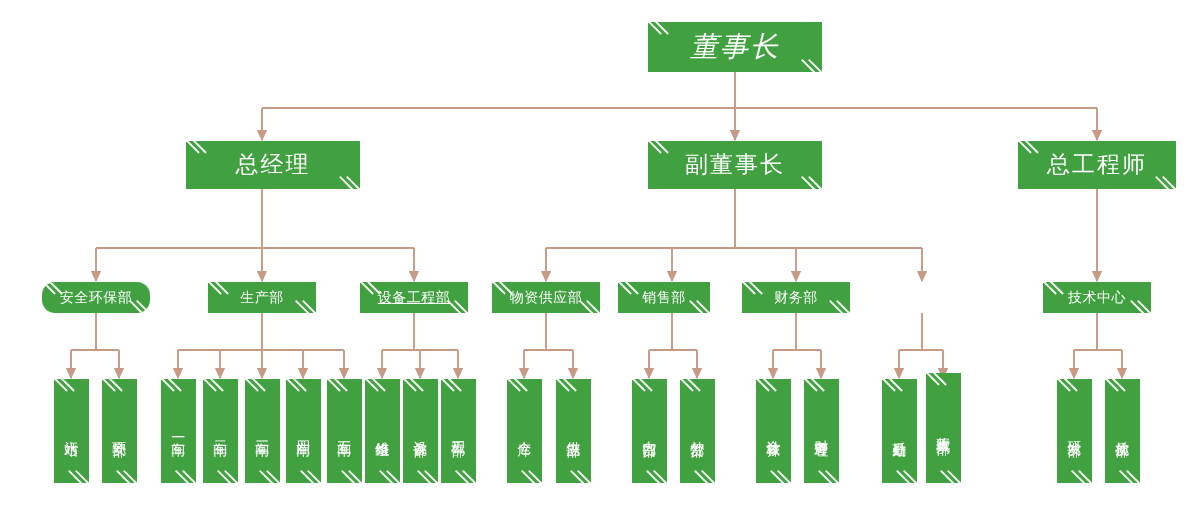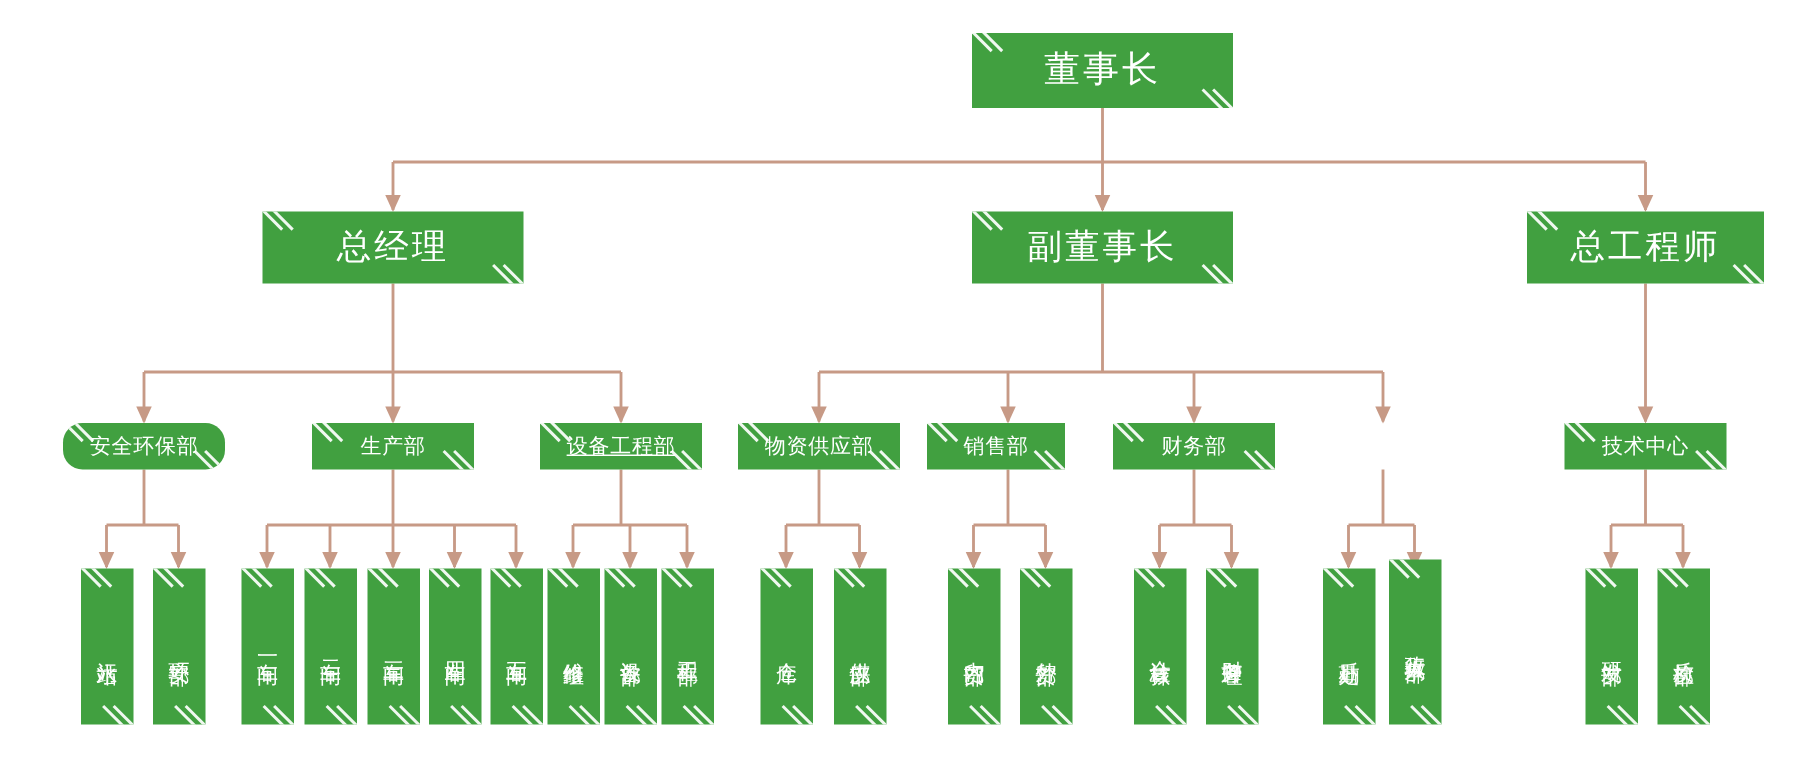--- a/index.html
+++ b/index.html
@@ -86,21 +86,21 @@
     line-height: 1.18;
     white-space: pre;
   }
   .node.vertical .label {
     writing-mode: vertical-rl;
     text-orientation: upright;
     letter-spacing: 1px;
     line-height: 1.05;
     white-space: normal;
   }
-  .lvl1 .label { font-size: 24px; letter-spacing: 2px; }
+  .lvl1 .label { font-size: 28px; letter-spacing: 2px; font-style: italic; }
   .lvl2 .label { font-size: 23px; letter-spacing: 2px; }
   .lvl3 .label { font-size: 14px; letter-spacing: .5px; }
   .lvl4 .label { font-size: 14px; }
 </style>
 </head>
 <body>
 
 <div id="chart">
 
   <svg id="wires" viewBox="0 0 1200 517" xmlns="http://www.w3.org/2000/svg">
@@ -177,21 +177,21 @@
       <path d="M 1122 350 L 1122 378" marker-end="url(#arrow)"></path>
     </g>
   </svg>
 
   <div class="node lvl1" style="left:648px; top:22px; width:174px; height:50px;">
     <span class="corner-tl"></span>
     <span class="corner-br"></span>
     <span class="label">董事长</span>
   </div>
 
-  <div class="node lvl2" style="left:175px; top:141px; width:174px; height:48px;">
+  <div class="node lvl2" style="left:186px; top:141px; width:174px; height:48px;">
     <span class="corner-tl"></span>
     <span class="corner-br"></span>
     <span class="label">总经理</span>
   </div>
 
   <div class="node lvl2" style="left:648px; top:141px; width:174px; height:48px;">
     <span class="corner-tl"></span>
     <span class="corner-br"></span>
     <span class="label">副董事长</span>
   </div>

